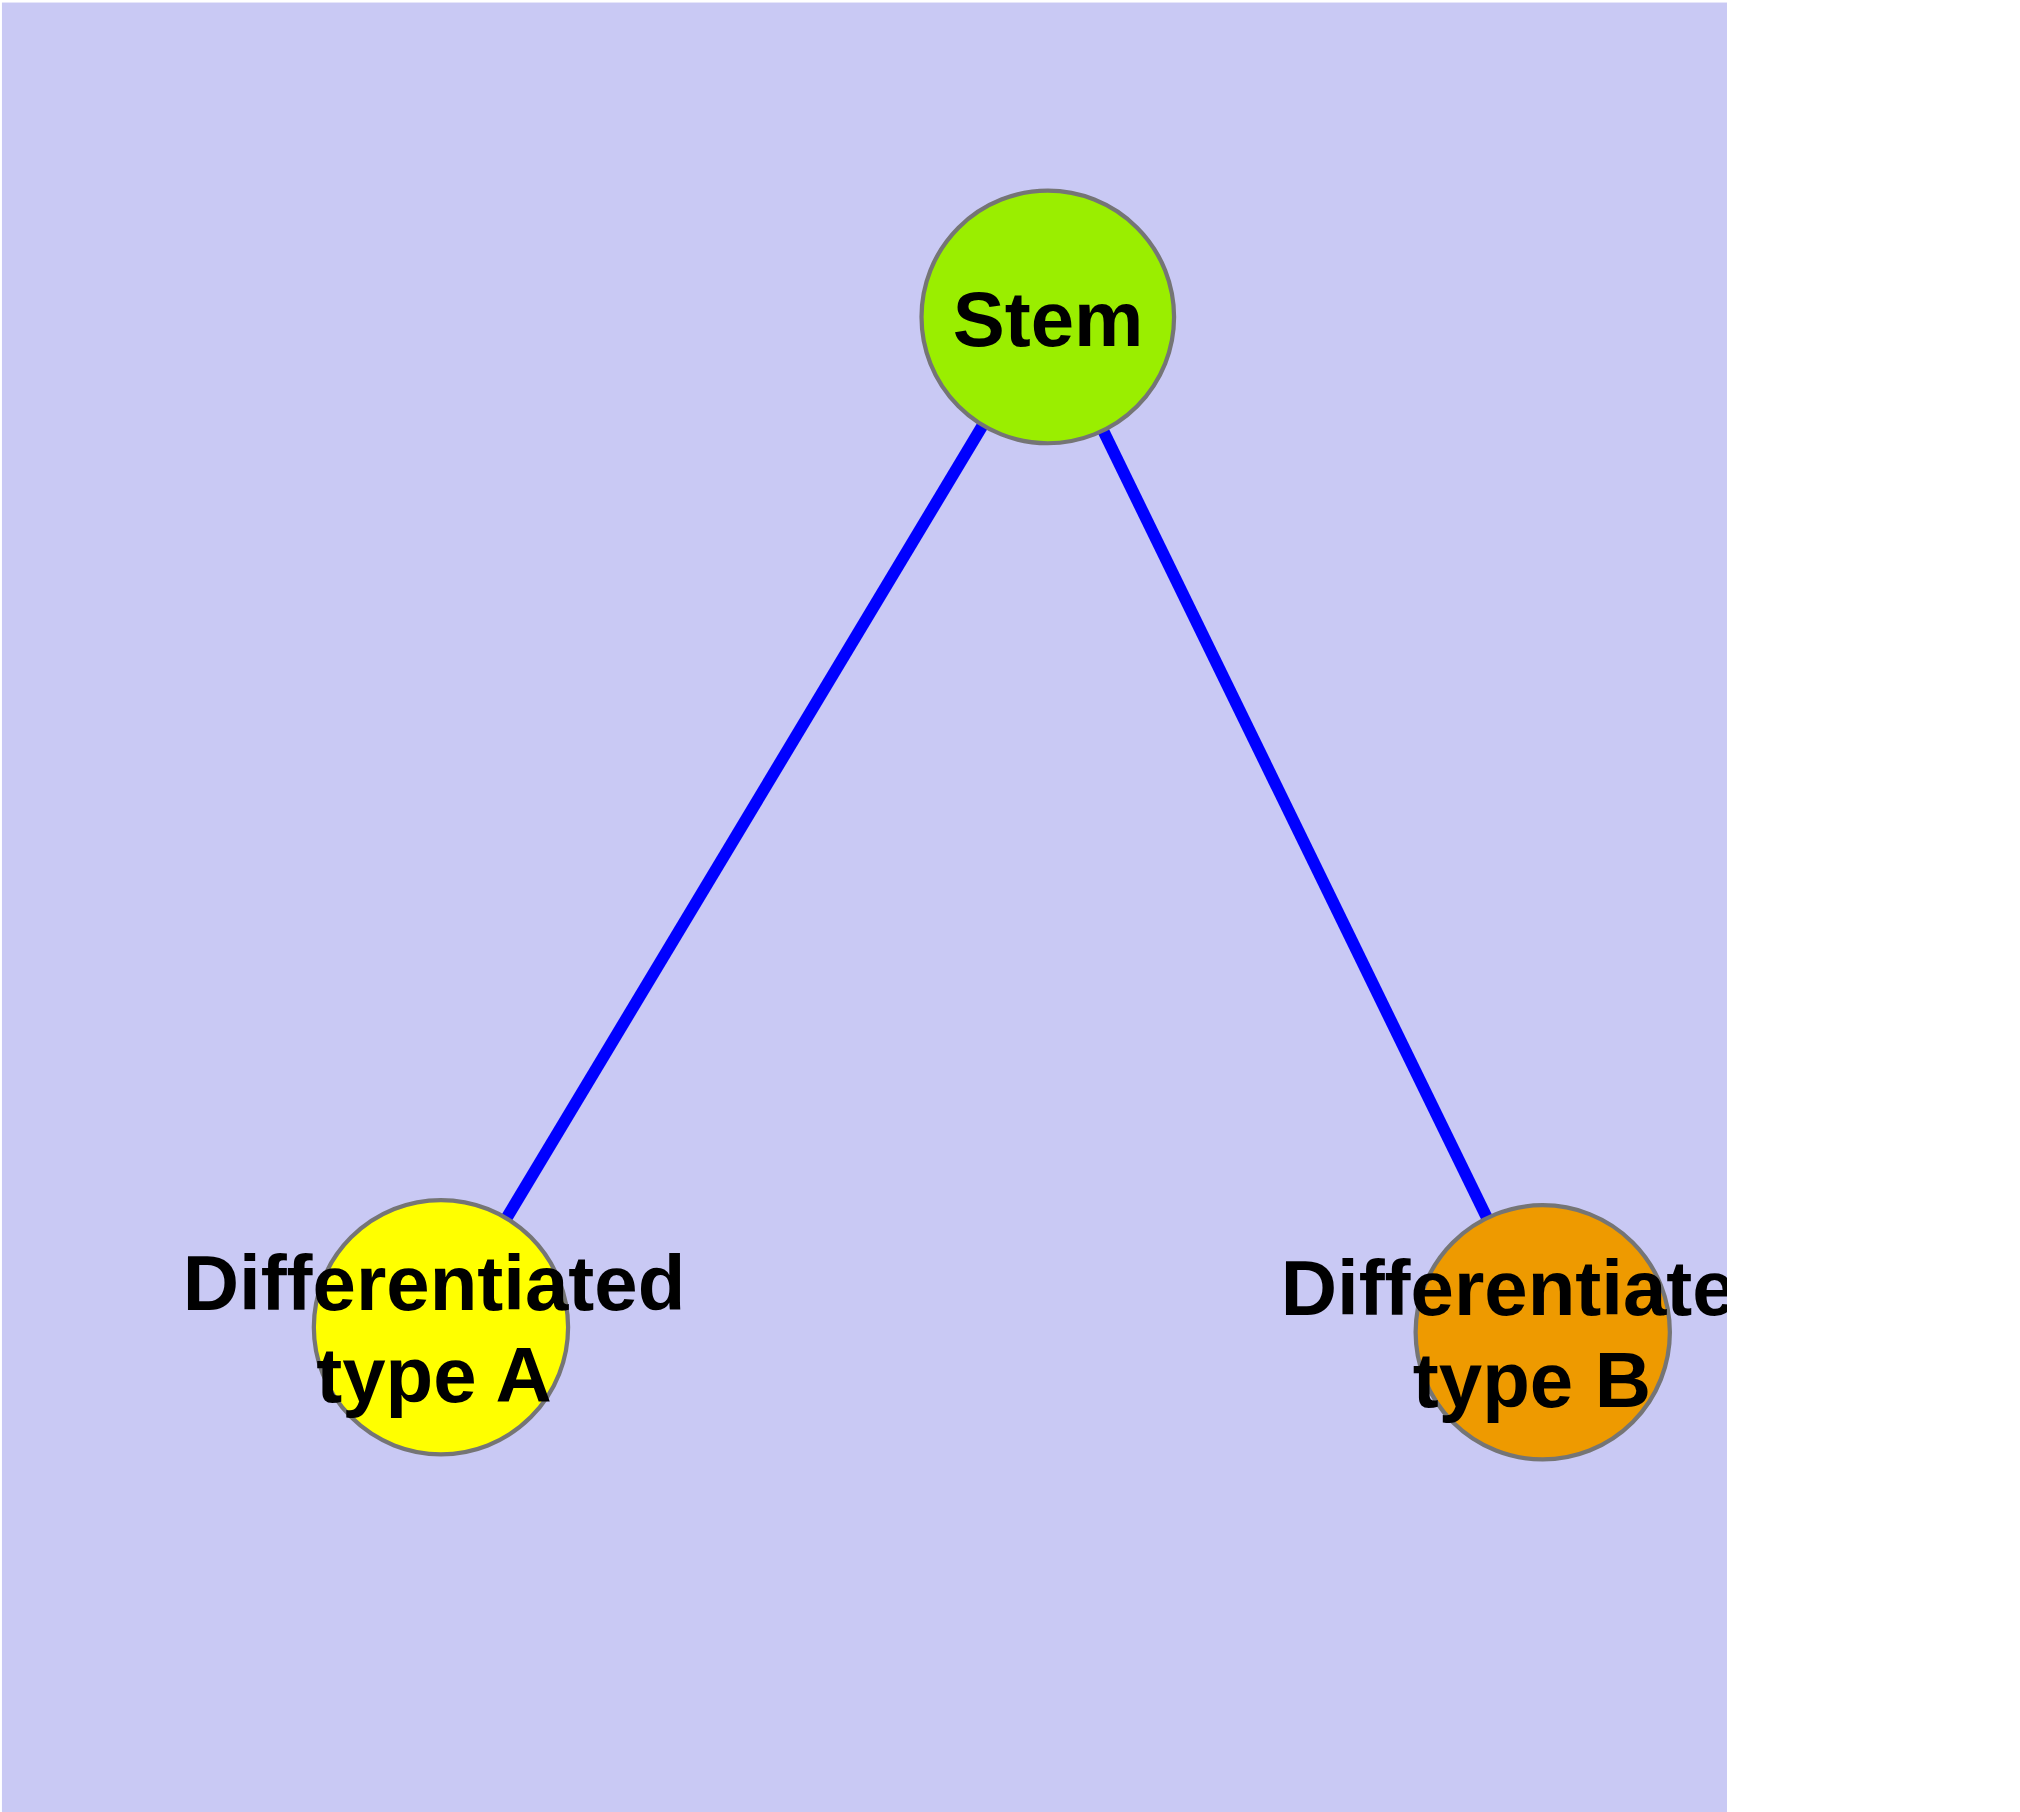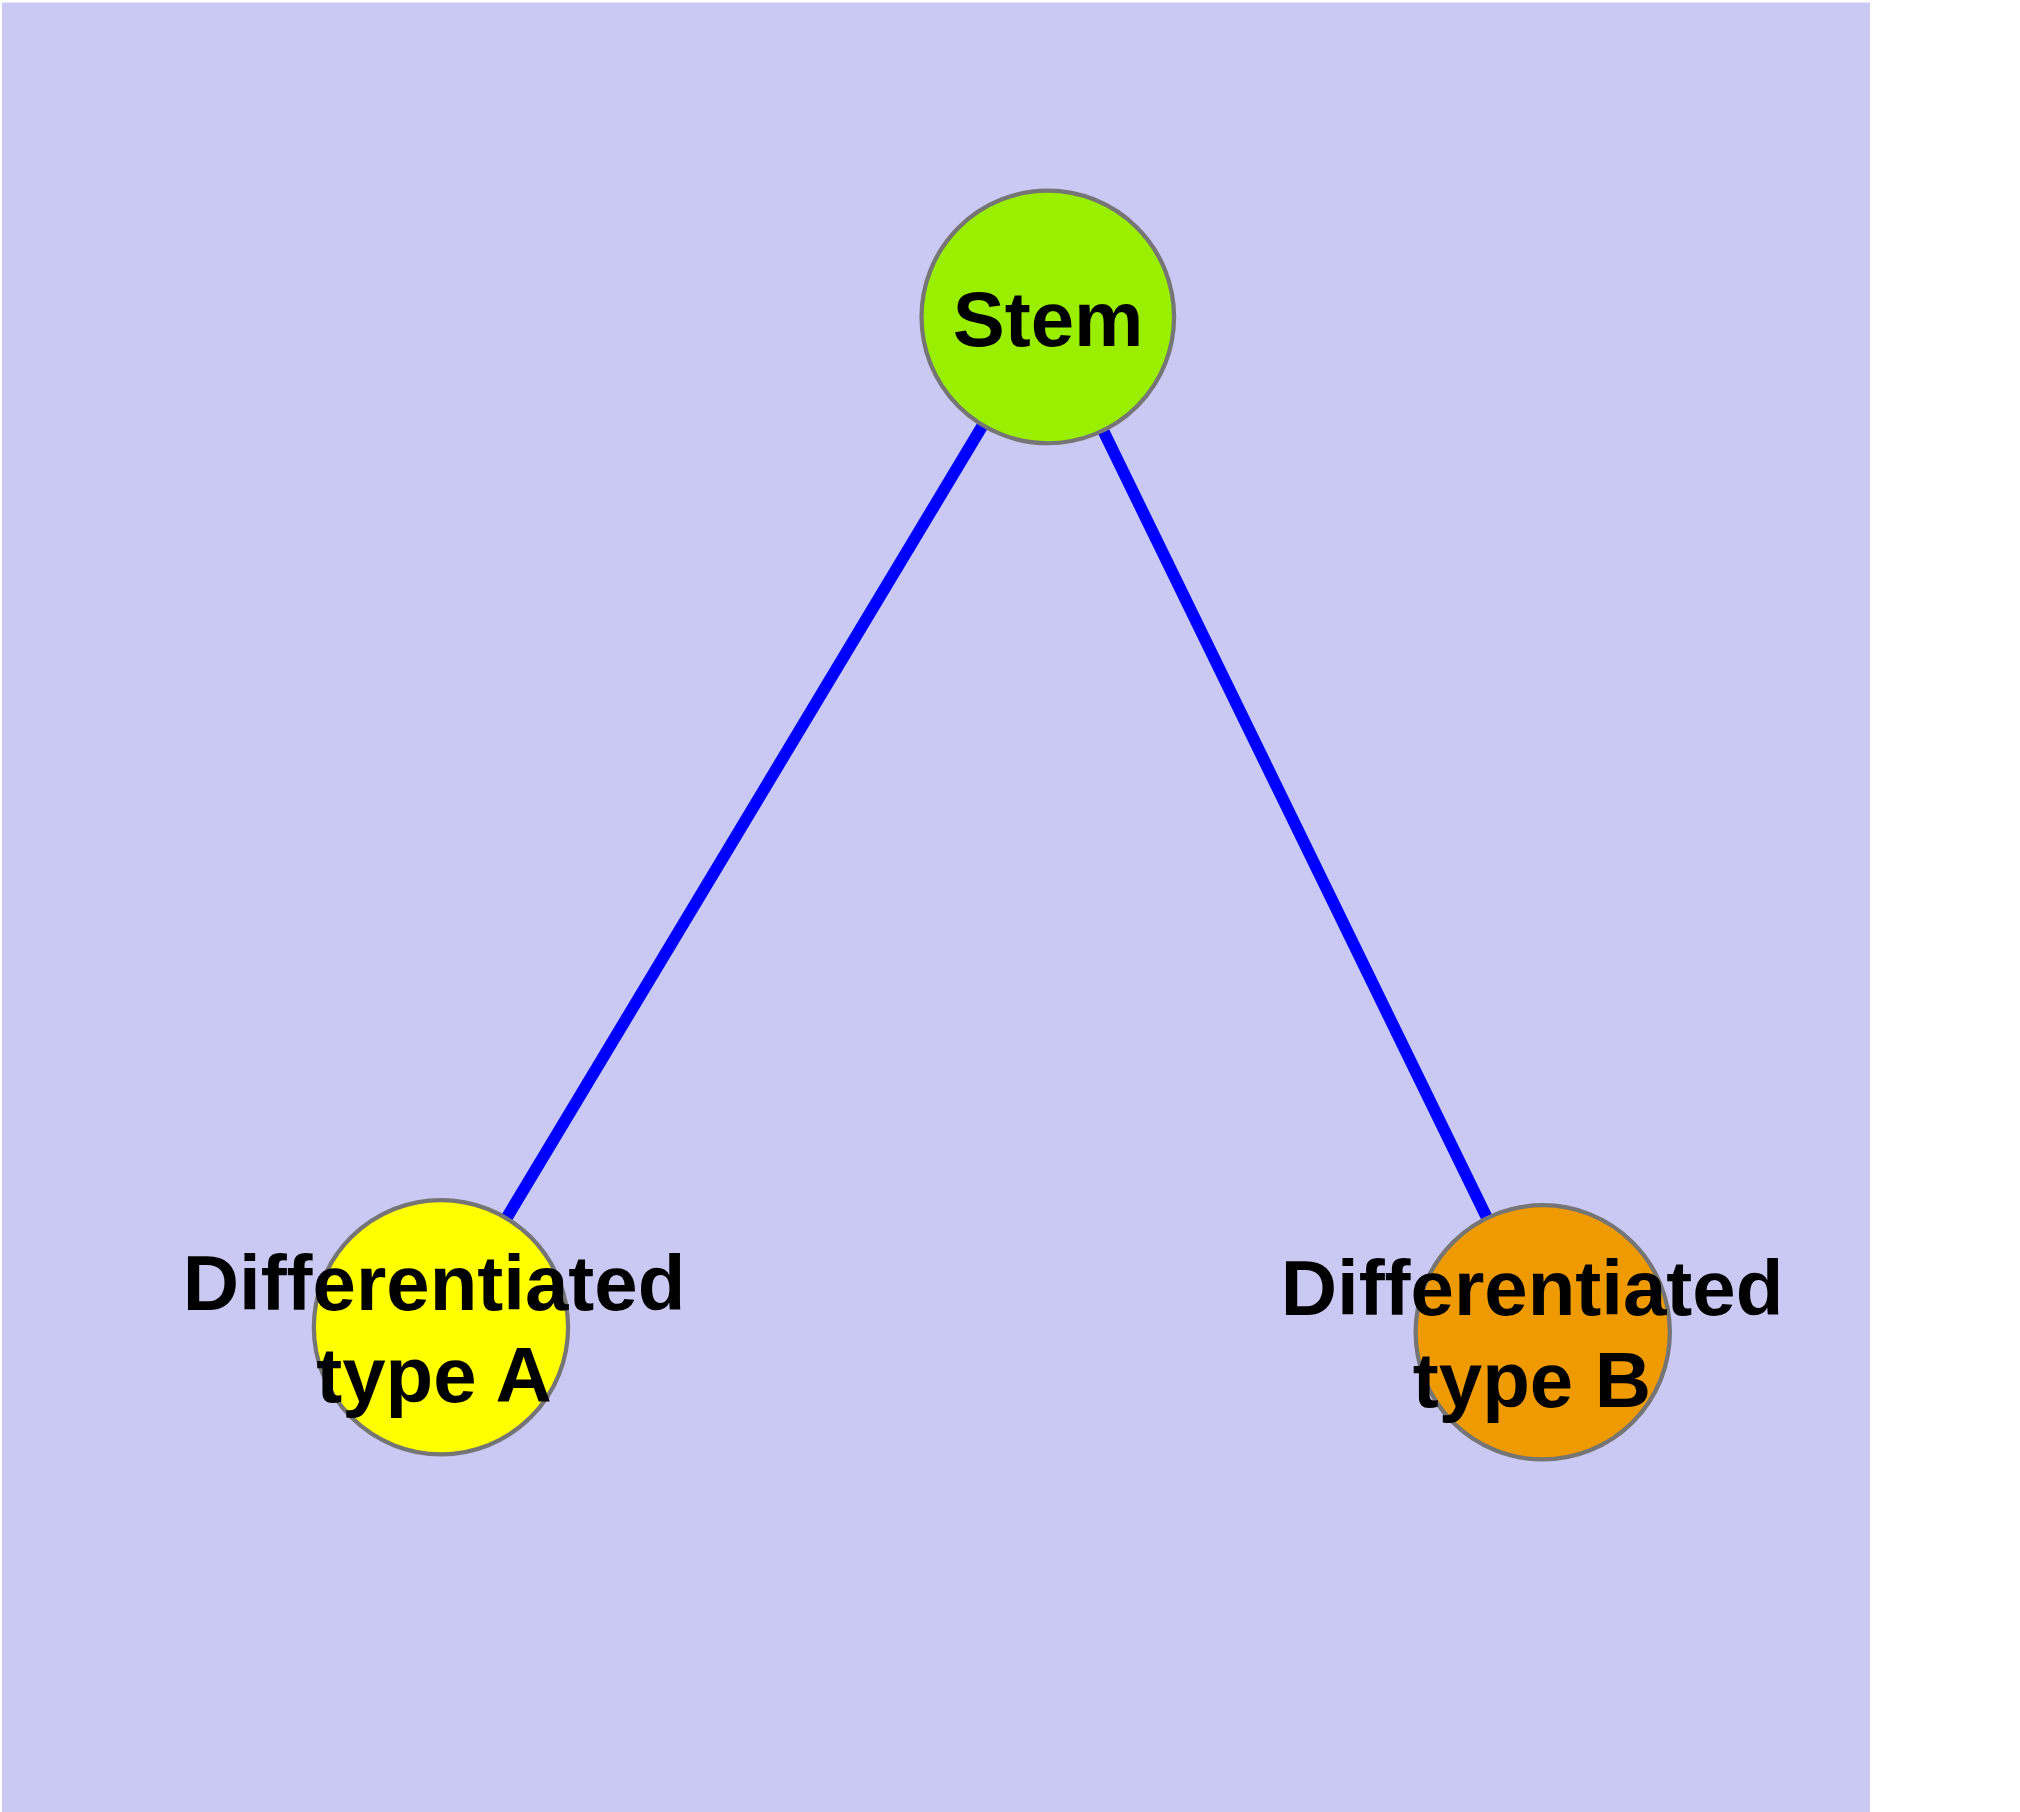--- a/index.html
+++ b/index.html
@@ -3,21 +3,21 @@
 <meta charset="utf-8">
 <style>
   html, body {
     margin: 0;
     padding: 0;
     background: #ffffff;
     font-family: "Liberation Sans", sans-serif;
   }
   #canvas {
     position: relative;
-    width: 1870px;
+    width: 1727px;
     height: 1812px;
     background: #ffffff;
     overflow: hidden;
   }
   #graph-svg {
     position: absolute;
     left: 0;
     top: 0;
     width: 2021px;
     height: 1812px;

